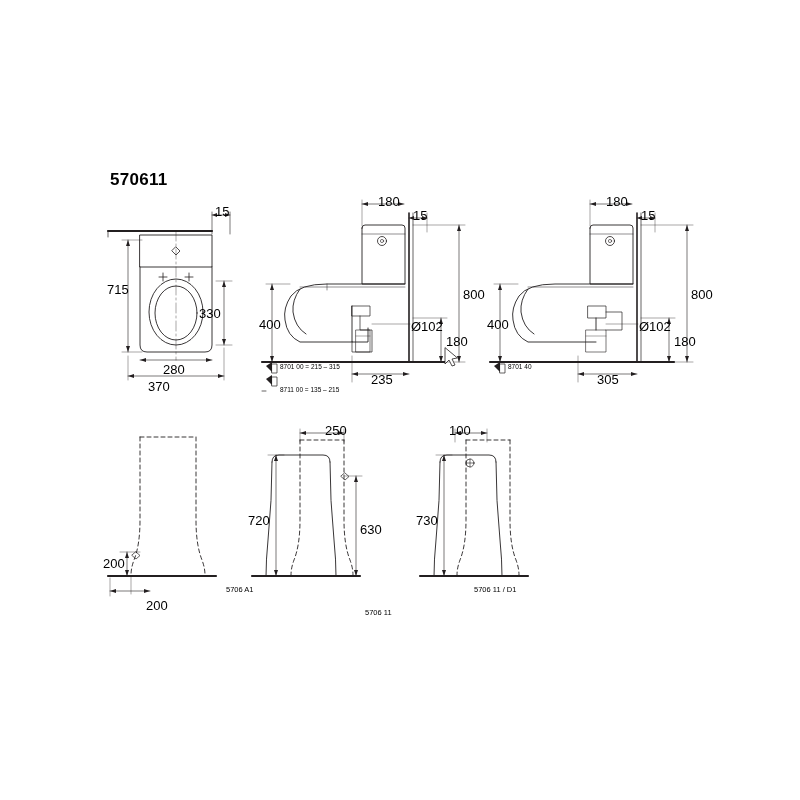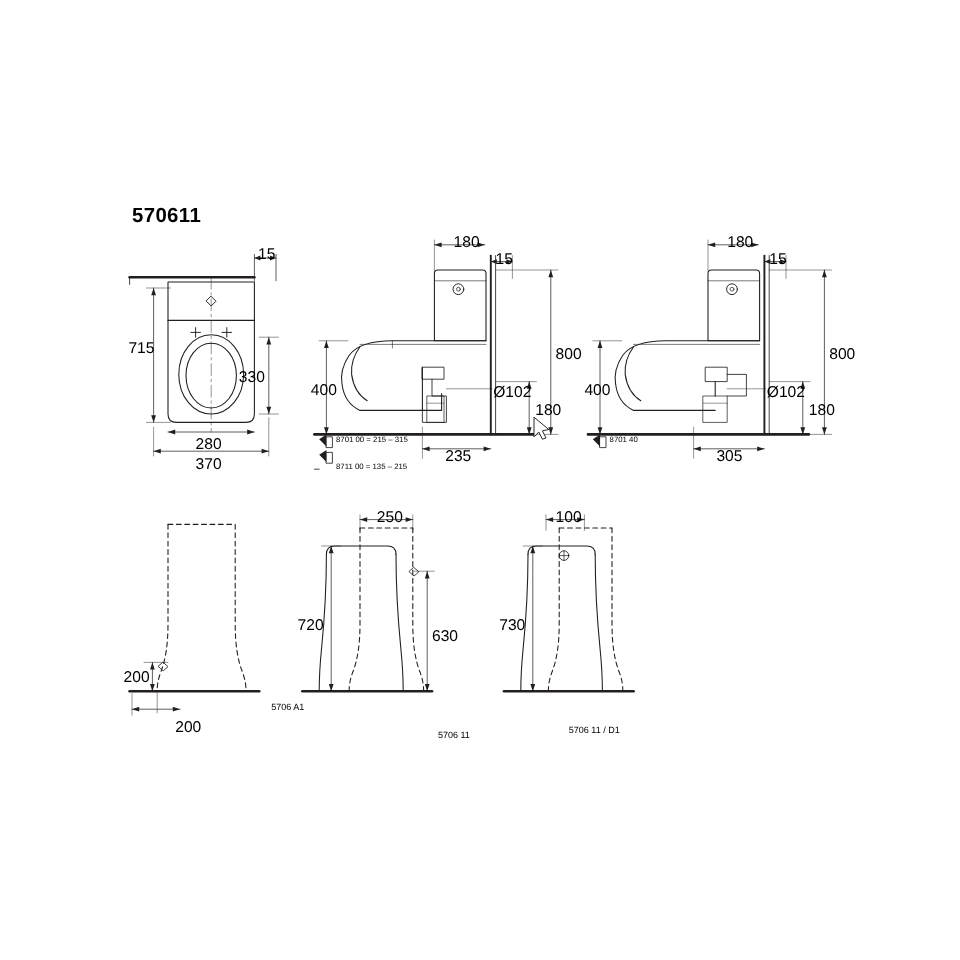--- a/index.html
+++ b/index.html
@@ -312,21 +312,21 @@
       <g>
         <path d="M445 348 L445 364 L449 360 L452 366 L455 365 L452 359 L457 358 Z" fill="#ffffff" stroke="#231f20" stroke-width="0.8"></path>
       </g>
     </g>
   </svg>
 
   <div class="lbl" style="left:215px; top:204px;">15</div>
   <div class="lbl" style="left:107px; top:282px;">715</div>
   <div class="lbl" style="left:199px; top:306px;">330</div>
   <div class="lbl" style="left:163px; top:362px;">280</div>
-  <div class="lbl" style="left:163px; top:379px;">370</div>
+  <div class="lbl" style="left:148px; top:379px;">370</div>
 
   <div class="lbl" style="left:378px; top:194px;">180</div>
   <div class="lbl" style="left:413px; top:208px;">15</div>
   <div class="lbl" style="left:463px; top:287px;">800</div>
   <div class="lbl" style="left:259px; top:317px;">400</div>
   <div class="lbl" style="left:411px; top:319px;">Ø102</div>
   <div class="lbl" style="left:446px; top:334px;">180</div>
   <div class="lbl" style="left:371px; top:372px;">235</div>
   <div class="lbl tiny" style="left:280px; top:363px;">8701 00  = 215 – 315</div>
   <div class="lbl tiny" style="left:280px; top:386px;">8711 00  = 135 – 215</div>
@@ -337,22 +337,22 @@
   <div class="lbl" style="left:487px; top:317px;">400</div>
   <div class="lbl" style="left:639px; top:319px;">Ø102</div>
   <div class="lbl" style="left:674px; top:334px;">180</div>
   <div class="lbl" style="left:597px; top:372px;">305</div>
   <div class="lbl tiny" style="left:508px; top:363px;">8701 40</div>
 
   <div class="lbl" style="left:103px; top:556px;">200</div>
   <div class="lbl" style="left:146px; top:598px;">200</div>
   <div class="lbl sm" style="left:182px; top:585px;margin-left:44px;">5706 A1</div>
 
-  <div class="lbl" style="left:314px; top:423px;text-align:center;">250</div>
+  <div class="lbl" style="left:325px; top:423px;text-align:center;">250</div>
   <div class="lbl" style="left:248px; top:513px;">720</div>
   <div class="lbl" style="left:360px; top:522px;">630</div>
   <div class="lbl sm" style="left:335px; top:608px;padding-left:30px;">5706 11</div>
 
-  <div class="lbl" style="left:463px; top:423px;">100</div>
+  <div class="lbl" style="left:449px; top:423px;">100</div>
   <div class="lbl" style="left:416px; top:513px;">730</div>
-  <div class="lbl sm" style="left:474px; top:585px;margin-top:19px;">5706 11 / D1</div>
+  <div class="lbl sm" style="left:474px; top:585px;">5706 11 / D1</div>
 
 </div>
 
 </body></html>

